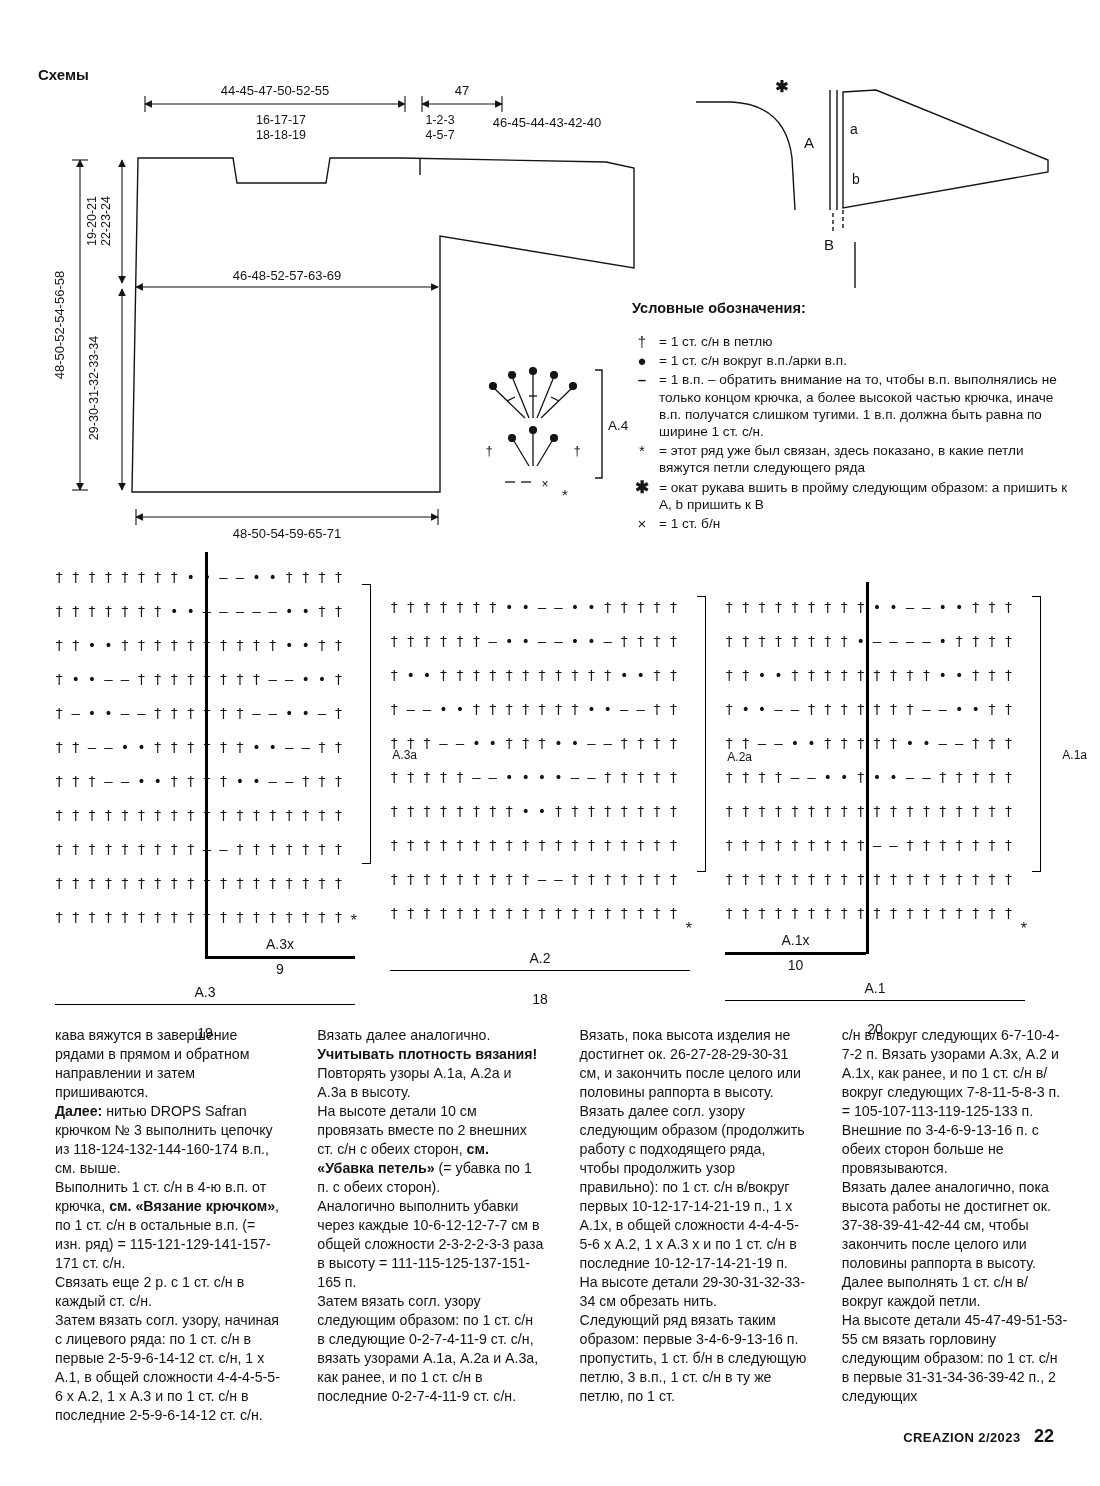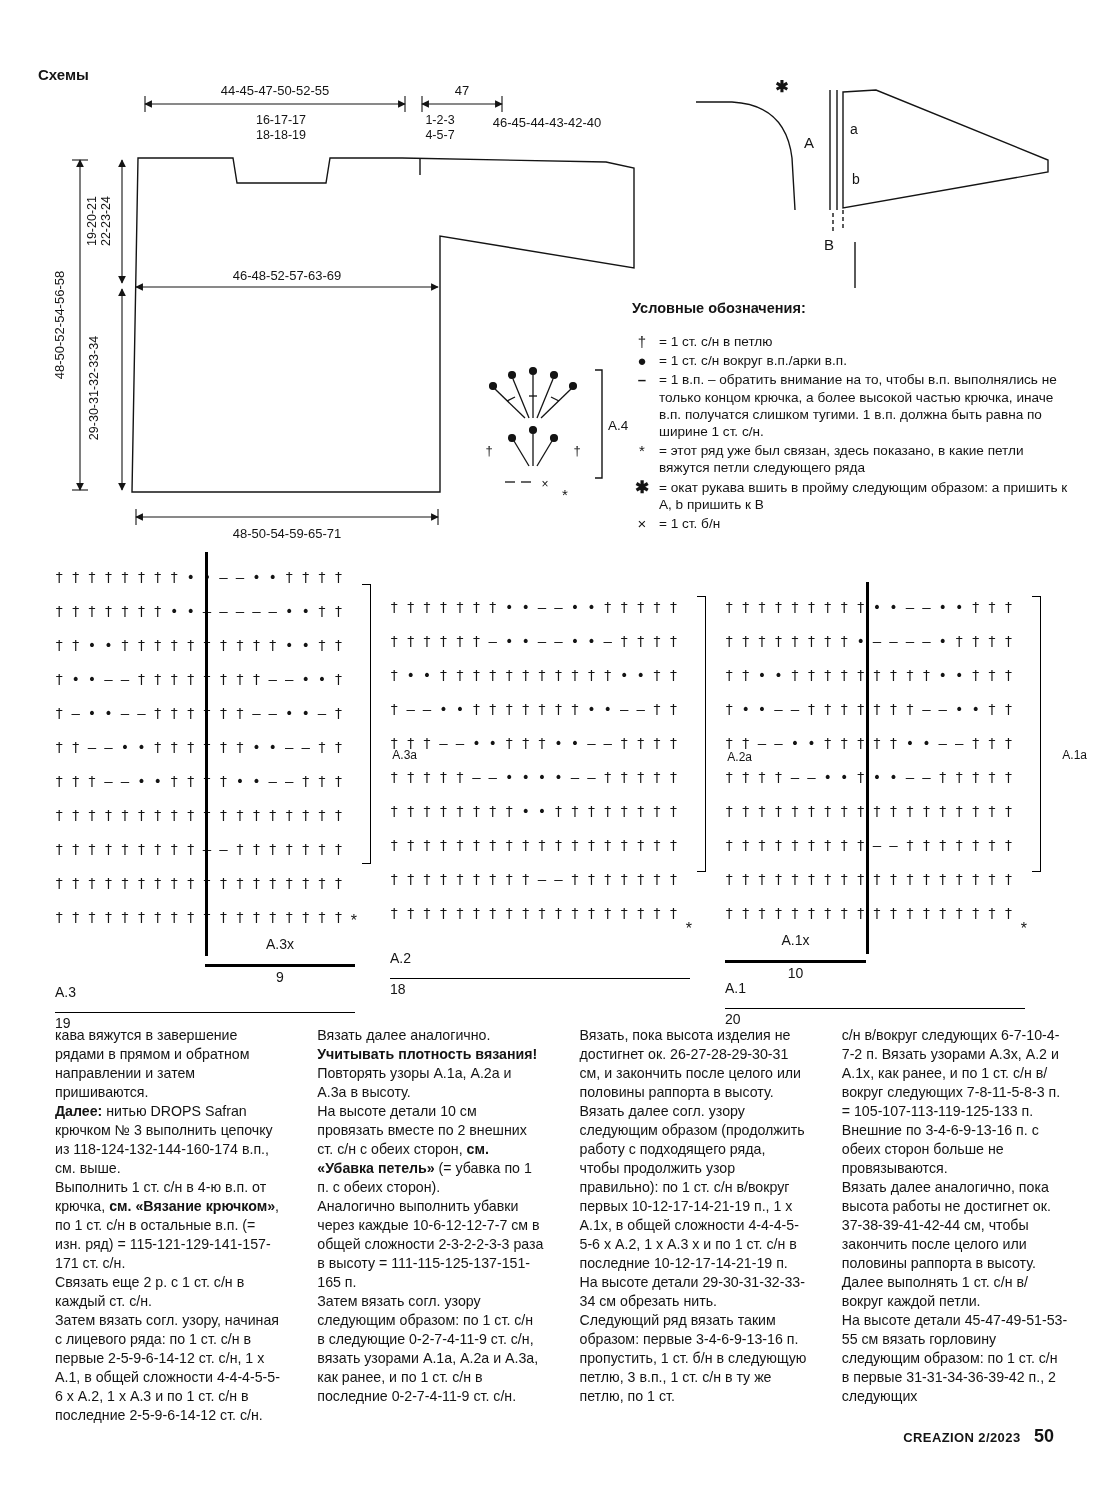--- a/index.html
+++ b/index.html
@@ -29,24 +29,24 @@
   .chart-row{
     height:34px;line-height:34px;white-space:pre;
     font-family:"DejaVu Sans Mono",monospace;font-size:14px;letter-spacing:8px;color:#141414;
   }
   .chart-divider{position:absolute;width:3px;background:#000}
   .chart-bracket{position:absolute;right:-16px;width:9px;
     border:1.6px solid #000;border-left:none}
   .bracket-label{position:absolute;right:-62px;font-size:12px}
   .chart-star{position:absolute;right:-2px;font-size:16px}
   .repeat-block{position:absolute;text-align:center;font-size:14px}
-  .rb-label{padding-bottom:12px}
+  .rb-label{padding-bottom:4px}
   .rb-num{border-top:3px solid #000;padding-top:2px}
-  .full-block{position:absolute;left:0;right:0;text-align:left;font-size:14px}
-  .fb-num{border-top:1.5px solid #000;padding-top:2px}
+  .full-block{position:absolute;left:0;right:0;text-align:center;font-size:14px}
+  .fb-num{border-top:1.5px solid #000;padding-top:20px}
 
   
   .cols{left:55px;top:1026px;width:1014px;display:flex;gap:35px}
   .textcol{width:239px;font-size:14.2px;line-height:19px}
   .para{margin:0}
 
   .footer{right:46px;top:1426px;white-space:nowrap}
   .footer-mag{font-size:13px;font-weight:bold;letter-spacing:.4px}
   .footer-page{font-size:18px;font-weight:bold;margin-left:9px}
 </style>
@@ -279,14 +279,14 @@
       <p class="para"><span>с/н в/вокруг следующих 6-7-10-4-7-2 п. Вязать узорами А.3х, А.2 и А.1х, как ранее, и по 1 ст. с/н в/вокруг следующих 7-8-11-5-8-3 п. = 105-107-113-119-125-133 п.</span></p>
       <p class="para"><span>Внешние по 3-4-6-9-13-16 п. с обеих сторон больше не провязываются.</span></p>
       <p class="para"><span>Вязать далее аналогично, пока высота работы не достигнет ок. 37-38-39-41-42-44 см, чтобы закончить после целого или половины раппорта в высоту.</span></p>
       <p class="para"><span>Далее выполнять 1 ст. с/н в/вокруг каждой петли.</span></p>
       <p class="para"><span>На высоте детали 45-47-49-51-53-55 см вязать горловину следующим образом: по 1 ст. с/н в первые 31-31-34-36-39-42 п., 2 следующих</span></p>
     </div>
 </div>
 
 <div class="abs footer">
   <span class="footer-mag">CREAZION 2/2023</span>
-  <span class="footer-page">50</span>
+  <span class="footer-page">22</span>
 </div>
 
 </body></html>

